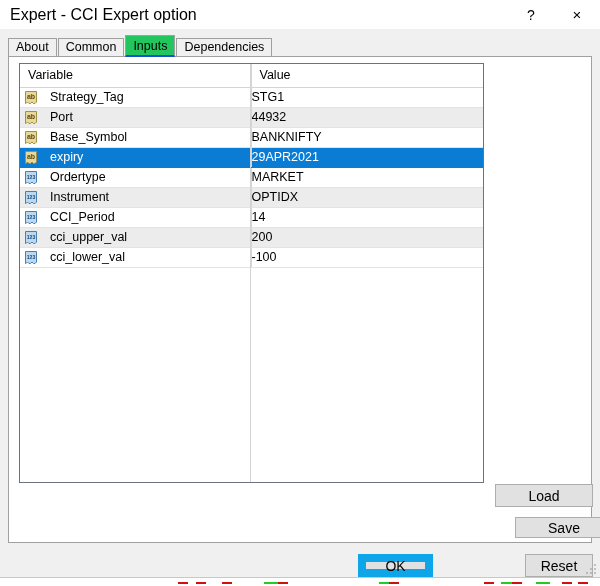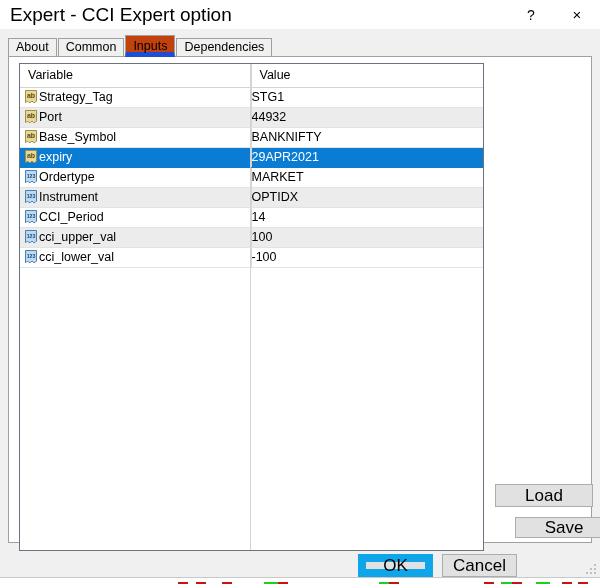--- a/index.html
+++ b/index.html
@@ -44,21 +44,21 @@
   
   .titlebar {
     position: absolute;
     left: 0; top: 0;
     width: 600px; height: 29px;
     background: #ffffff;
   }
   .title-text {
     position: absolute;
     left: 10px; top: 5px;
-    font-size: 19px;
+    font-size: 16px;
     color: #000000;
     line-height: 19px;
     white-space: nowrap;
   }
   .title-btn {
     position: absolute;
     top: 0;
     width: 46px; height: 29px;
     display: flex;
     align-items: center;
@@ -89,42 +89,42 @@
     font-size: 12.5px;
     color: #000;
     line-height: 17px;
     white-space: nowrap;
     cursor: default;
     position: relative;
     top: 0;
     text-align: right;
   }
   .tab.selected {
-    background: #c2410c;
+    background: #22c55e;
     height: 22px;
     line-height: 20px;
-    border-bottom: 5px solid #1d4ed8;
+    border-bottom: 2px solid #1d4ed8;
     z-index: 6;
     margin-top: -3px;
   }
 
   
   .tabpage {
     position: absolute;
     left: 8px; top: 56px;
     width: 584px; height: 487px;
     background: #ffffff;
     border: 1px solid #a0a0a0;
   }
 
   
   .grid-wrap {
     position: absolute;
     left: 10px; top: 6px;
-    width: 465px; height: 488px;
+    width: 465px; height: 420px;
     border: 1px solid #6b7280;
     background: #ffffff;
     overflow: hidden;
   }
   .grid-table {
     width: 100%;
     border-collapse: collapse;
     table-layout: fixed;
     font-size: 12.5px;
   }
@@ -158,41 +158,41 @@
   .grid-table td.cell-val { padding-left: 0; }
 
   tr.row-alt td { background: #ececec; }
   tr.row-plain td { background: #ffffff; }
   tr.row-sel td {
     background: #0a7cd4;
     color: #ffffff;
     border-bottom: 1px solid #0a7cd4;
   }
 
-  .var-inner { display: flex; align-items: center; gap: 1px; }
+  .var-inner { display: flex; align-items: flex-end; gap: 12px; }
   .var-label { line-height: 18px; }
 
   
   .tico { position: relative; width: 14px; height: 15px; flex: 0 0 14px; }
   .tico svg { display: block; }
 
   
   .filler-divider {
     position: absolute;
     left: 230px; top: 0;
     width: 1px; height: 100%;
     background: #d4d4d4;
   }
 
   
   .btn {
     position: absolute;
     background: #e1e1e1;
     border: 1px solid #adadad;
-    font-size: 17px;
+    font-size: 14px;
     color: #000;
     text-align: center;
     cursor: default;
     font-family: "Liberation Sans", sans-serif;
     display: flex;
     align-items: center;
     justify-content: center;
     padding: 0;
   }
   .btn-load { left: 486px; top: 427px; width: 98px; height: 23px; }
@@ -379,21 +379,21 @@
                   <div class="var-inner">
                     <span class="tico">
                       <svg width="14" height="15" viewBox="0 0 14 15">
                         <path d="M1.5 0.5 H12.5 V11 L11 12.5 H9.5 L8 11 L6.5 12.5 H5 L3.5 11 L2 12.5 H1.5 Z" fill="#bcd9f2" stroke="#4b7fb0" stroke-width="1"></path>
                         <text x="7" y="8" font-family="Liberation Sans, sans-serif" font-size="5.2" font-weight="bold" fill="#1c4a75" text-anchor="middle">123</text>
                       </svg>
                     </span>
                     <span class="var-label">cci_upper_val</span>
                   </div>
                 </td>
-                <td class="cell-val">100</td>
+                <td class="cell-val">200</td>
               </tr>
               <tr class="row-plain">
                 <td class="cell-var">
                   <div class="var-inner">
                     <span class="tico">
                       <svg width="14" height="15" viewBox="0 0 14 15">
                         <path d="M1.5 0.5 H12.5 V11 L11 12.5 H9.5 L8 11 L6.5 12.5 H5 L3.5 11 L2 12.5 H1.5 Z" fill="#bcd9f2" stroke="#4b7fb0" stroke-width="1"></path>
                         <text x="7" y="8" font-family="Liberation Sans, sans-serif" font-size="5.2" font-weight="bold" fill="#1c4a75" text-anchor="middle">123</text>
                       </svg>
                     </span>
@@ -404,21 +404,21 @@
               </tr>
             </tbody>
         </table>
       </div>
 
       <div class="btn btn-load">Load</div>
       <div class="btn btn-save">Save</div>
     </div>
 
     <div class="btn btn-ok">OK</div>
-    <div class="btn btn-cancel">Cancel</div>
+    <div class="btn btn-reset">Reset</div>
 
     <div class="grip" id="grip">
         <i style="left: 8px; top: 0px;"></i>
         <i style="left: 4px; top: 4px;"></i>
         <i style="left: 8px; top: 4px;"></i>
         <i style="left: 0px; top: 8px;"></i>
         <i style="left: 4px; top: 8px;"></i>
         <i style="left: 8px; top: 8px;"></i>
       </div>
   </div>

